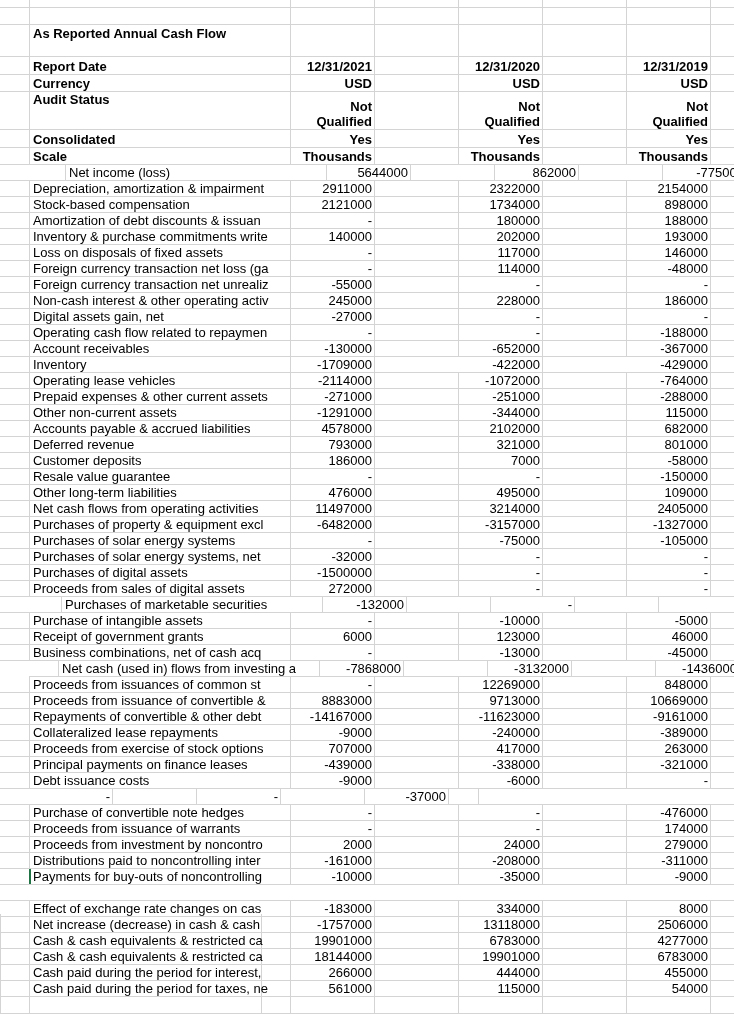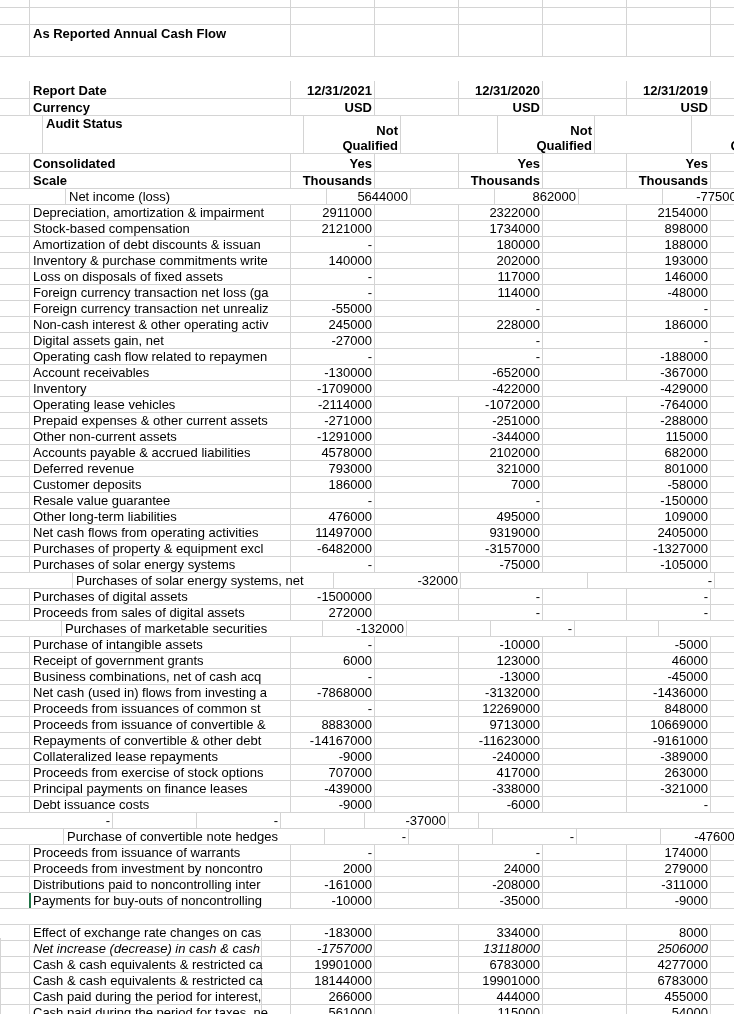--- a/index.html
+++ b/index.html
@@ -47,41 +47,41 @@
     <div class="row" style="height: 32px;">
       <div class="rownum"></div>
       <div class="cell colA bold top" style="padding-top: 1px;">As Reported Annual Cash Flow</div>
       <div class="cell colN"></div>
       <div class="cell colN"></div>
       <div class="cell colN"></div>
       <div class="cell colN"></div>
       <div class="cell colN"></div>
       <div class="cell colG"></div>
     </div>
-    <div class="row" style="height: 18px; margin-top: 24px;">
+    <div class="row" style="height: 18px;">
       <div class="rownum"></div>
       <div class="cell colA bold">Report Date</div>
       <div class="cell colN bold">12/31/2021</div>
       <div class="cell colN"></div>
       <div class="cell colN bold">12/31/2020</div>
       <div class="cell colN"></div>
       <div class="cell colN bold">12/31/2019</div>
       <div class="cell colG"></div>
     </div>
     <div class="row" style="height: 17px;">
       <div class="rownum"></div>
       <div class="cell colA bold">Currency</div>
       <div class="cell colN bold">USD</div>
       <div class="cell colN"></div>
       <div class="cell colN bold">USD</div>
       <div class="cell colN"></div>
       <div class="cell colN bold">USD</div>
       <div class="cell colG"></div>
     </div>
-    <div class="row" style="height: 38px; gap: 13px;">
+    <div class="row" style="height: 38px;">
       <div class="rownum"></div>
       <div class="cell colA bold top">Audit Status</div>
       <div class="cell colN bold wrap">
         <span>Not</span>
         <span>Qualified</span>
       </div>
       <div class="cell colN"></div>
       <div class="cell colN bold wrap">
         <span>Not</span>
         <span>Qualified</span>
@@ -321,21 +321,21 @@
       <div class="cell colN">495000</div>
       <div class="cell colN"></div>
       <div class="cell colN">109000</div>
       <div class="cell colG"></div>
     </div>
     <div class="row" style="height: 16px;">
       <div class="rownum"></div>
       <div class="cell colA">Net cash flows from operating activities</div>
       <div class="cell colN">11497000</div>
       <div class="cell colN"></div>
-      <div class="cell colN">9319000</div>
+      <div class="cell colN">3214000</div>
       <div class="cell colN"></div>
       <div class="cell colN">2405000</div>
       <div class="cell colG"></div>
     </div>
     <div class="row" style="height: 16px;">
       <div class="rownum"></div>
       <div class="cell colA">Purchases of property &amp; equipment excl</div>
       <div class="cell colN">-6482000</div>
       <div class="cell colN"></div>
       <div class="cell colN">-3157000</div>
@@ -346,21 +346,21 @@
     <div class="row" style="height: 16px;">
       <div class="rownum"></div>
       <div class="cell colA">Purchases of solar energy systems</div>
       <div class="cell colN">-</div>
       <div class="cell colN"></div>
       <div class="cell colN">-75000</div>
       <div class="cell colN"></div>
       <div class="cell colN">-105000</div>
       <div class="cell colG"></div>
     </div>
-    <div class="row" style="height: 16px; gap: 43px;">
+    <div class="row" style="height: 16px;">
       <div class="rownum"></div>
       <div class="cell colA">Purchases of solar energy systems, net</div>
       <div class="cell colN">-32000</div>
       <div class="cell colN"></div>
       <div class="cell colN">-</div>
       <div class="cell colN"></div>
       <div class="cell colN">-</div>
       <div class="cell colG"></div>
     </div>
     <div class="row" style="height: 16px;">
@@ -416,21 +416,21 @@
     <div class="row" style="height: 16px;">
       <div class="rownum"></div>
       <div class="cell colA">Business combinations, net of cash acq</div>
       <div class="cell colN">-</div>
       <div class="cell colN"></div>
       <div class="cell colN">-13000</div>
       <div class="cell colN"></div>
       <div class="cell colN">-45000</div>
       <div class="cell colG"></div>
     </div>
-    <div class="row" style="height: 16px;">
+    <div class="row" style="height: 16px; margin-left: 29px;">
       <div class="rownum"></div>
       <div class="cell colA">Net cash (used in) flows from investing a</div>
       <div class="cell colN">-7868000</div>
       <div class="cell colN"></div>
       <div class="cell colN">-3132000</div>
       <div class="cell colN"></div>
       <div class="cell colN">-1436000</div>
       <div class="cell colG"></div>
     </div>
     <div class="row" style="height: 16px;">
@@ -505,21 +505,21 @@
     </div>
     <div class="row" style="height: 16px;">
       <div class="rownum"></div>
       <div class="cell colN">-</div>
       <div class="cell colN"></div>
       <div class="cell colN">-</div>
       <div class="cell colN"></div>
       <div class="cell colN">-37000</div>
       <div class="cell colG"></div>
     </div>
-    <div class="row" style="height: 16px; padding-left: 34px;">
+    <div class="row" style="height: 16px;">
       <div class="rownum"></div>
       <div class="cell colA">Purchase of convertible note hedges</div>
       <div class="cell colN">-</div>
       <div class="cell colN"></div>
       <div class="cell colN">-</div>
       <div class="cell colN"></div>
       <div class="cell colN">-476000</div>
       <div class="cell colG"></div>
     </div>
     <div class="row" style="height: 16px;">
@@ -575,21 +575,21 @@
     <div class="row" style="height: 16px;">
       <div class="rownum"></div>
       <div class="cell colA">Effect of exchange rate changes on cas</div>
       <div class="cell colN">-183000</div>
       <div class="cell colN"></div>
       <div class="cell colN">334000</div>
       <div class="cell colN"></div>
       <div class="cell colN">8000</div>
       <div class="cell colG"></div>
     </div>
-    <div class="row" style="height: 16px; font-style: italic;">
+    <div class="row" style="height: 16px;">
       <div class="rownum"></div>
       <div class="cell colA">Net increase (decrease) in cash &amp; cash</div>
       <div class="cell colN">-1757000</div>
       <div class="cell colN"></div>
       <div class="cell colN">13118000</div>
       <div class="cell colN"></div>
       <div class="cell colN">2506000</div>
       <div class="cell colG"></div>
     </div>
     <div class="row" style="height: 16px;">

